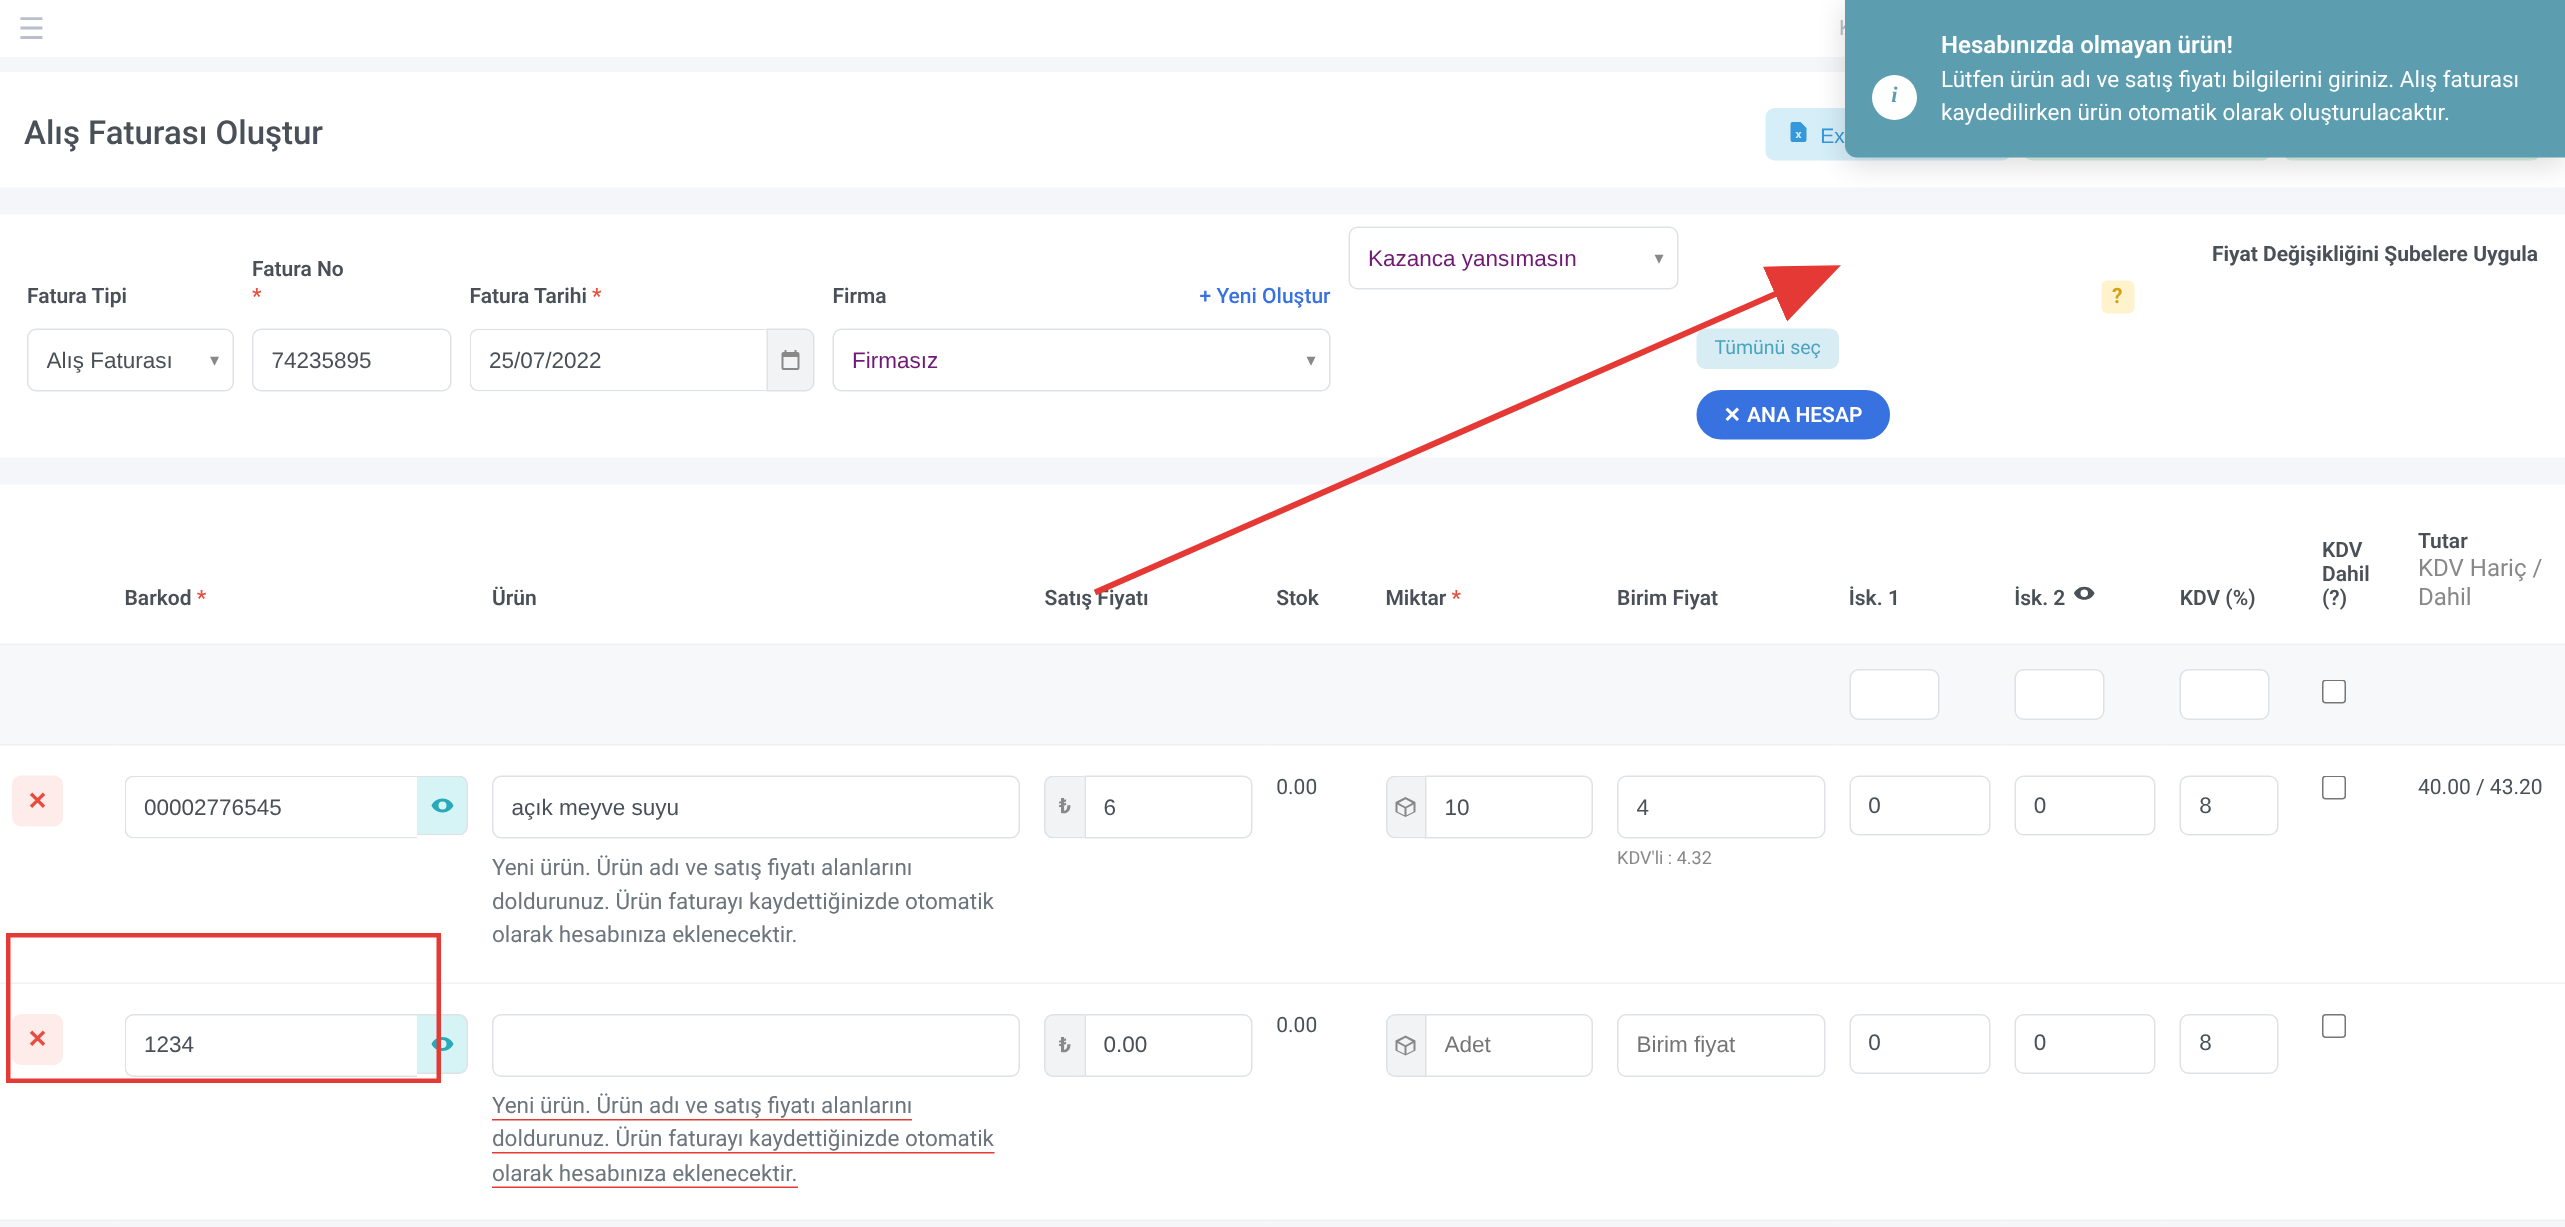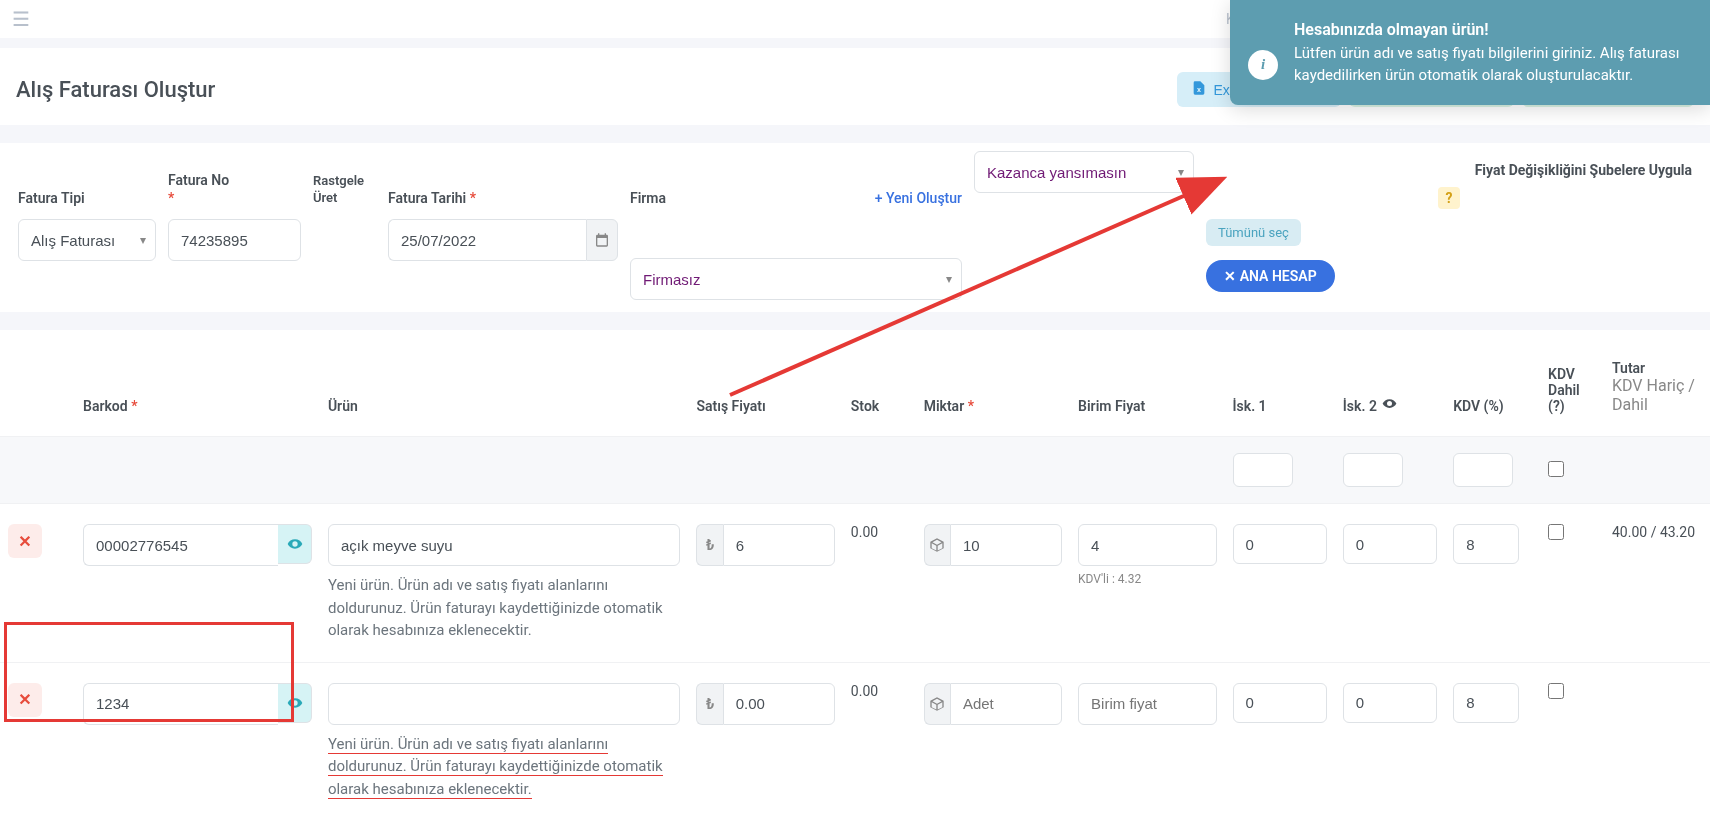--- a/index.html
+++ b/index.html
@@ -67,21 +67,21 @@
     background: #fff;
     margin-top: 18px;
     padding: 8px 12px 12px 12px;
   }
   .filters-row { display: flex; gap: 0; }
   .filter-col { padding: 0 6px; display: flex; flex-direction: column; }
   .col-tip  { width: 150px; }
   .col-fatno{ width: 145px; }
   .col-rast { width: 75px; }
   .col-tarih{ width: 242px; }
-  .col-firma{ width: 344px; gap: 39px; }
+  .col-firma{ width: 344px; }
   .col-odeme{ width: 232px; }
   .col-apply{ flex: 1; }
   .filter-label {
     font-size: 14px;
     font-weight: 600;
     color: #495057;
     min-height: 68px;
     display: flex;
     align-items: flex-end;
     padding-bottom: 12px;
@@ -282,24 +282,20 @@
           <select class="select">
             <option>Alış Faturası</option>
           </select>
         </div>
       </div>
       <div class="filter-col col-fatno">
         <div class="filter-label">
           <span><span>Fatura No</span><br><span class="req">*</span></span>
         </div>
         <input class="input" value="74235895" style="">
-      </div>
-      <div class="filter-col col-rast">
-        <div class="filter-label small">Rastgele Üret</div>
-        <div style="height:42px"></div>
       </div>
       <div class="filter-col col-tarih">
         <div class="filter-label">
           <span><span>Fatura Tarihi</span> <span class="req">*</span></span>
         </div>
         <div class="input-group">
           <input class="input" value="25/07/2022" style="">
           <span class="addon">
             <svg class="icon" viewBox="0 0 24 24" fill="currentColor">
                 <path d="M19 4h-1V2h-2v2H8V2H6v2H5a2 2 0 0 0-2 2v14a2 2 0 0 0 2 2h14a2 2 0 0 0 2-2V6a2 2 0 0 0-2-2zm0 16H5V9h14z"></path>

